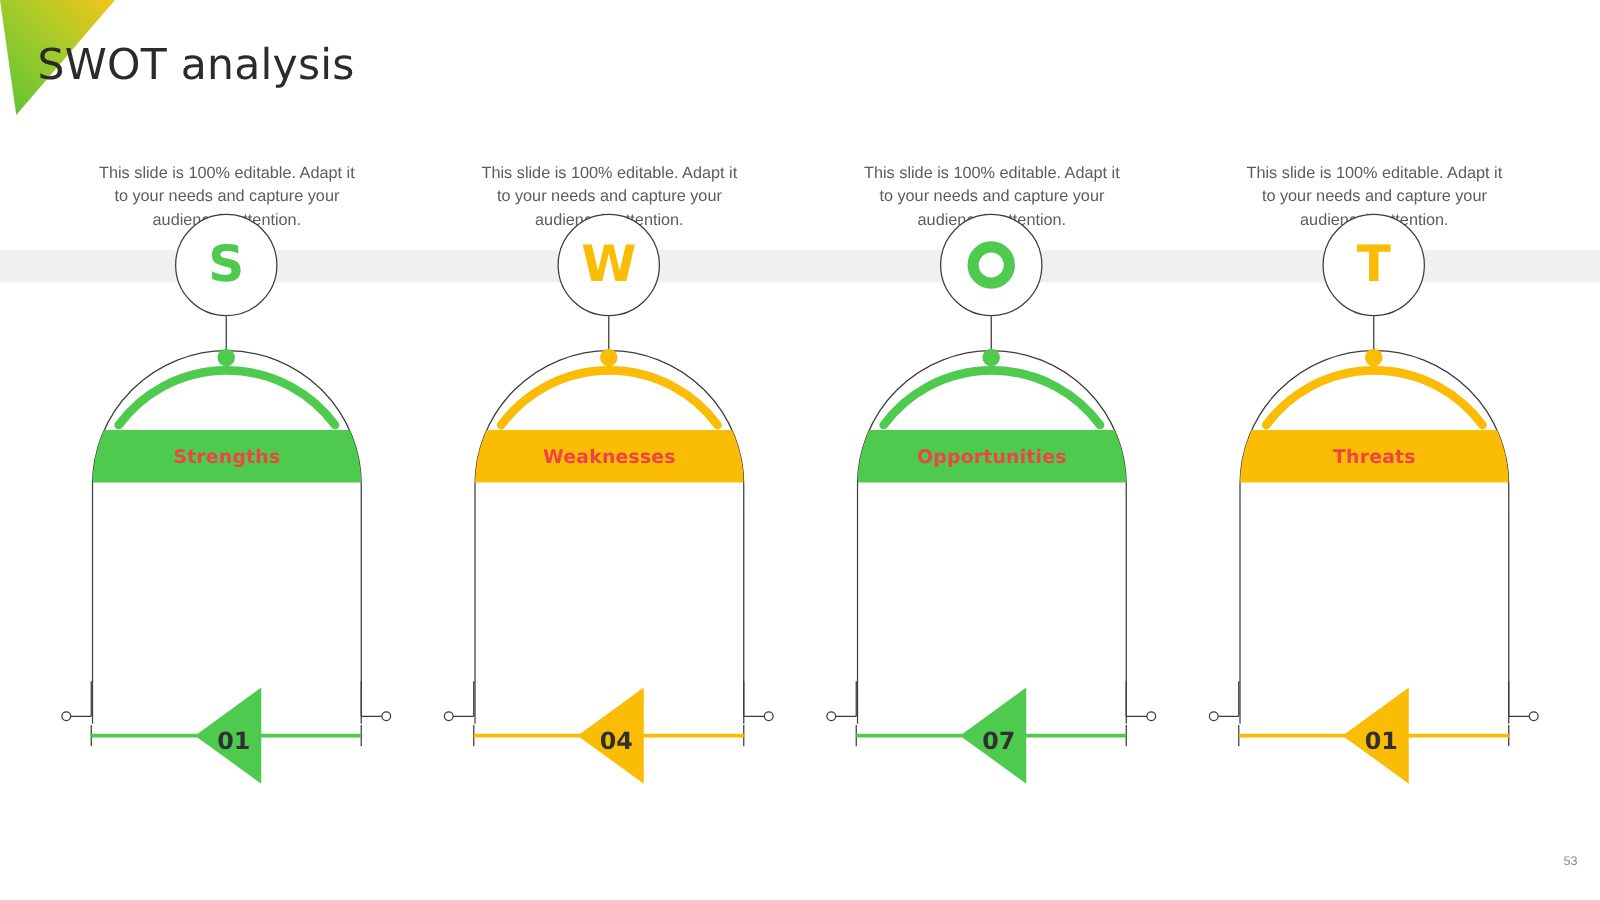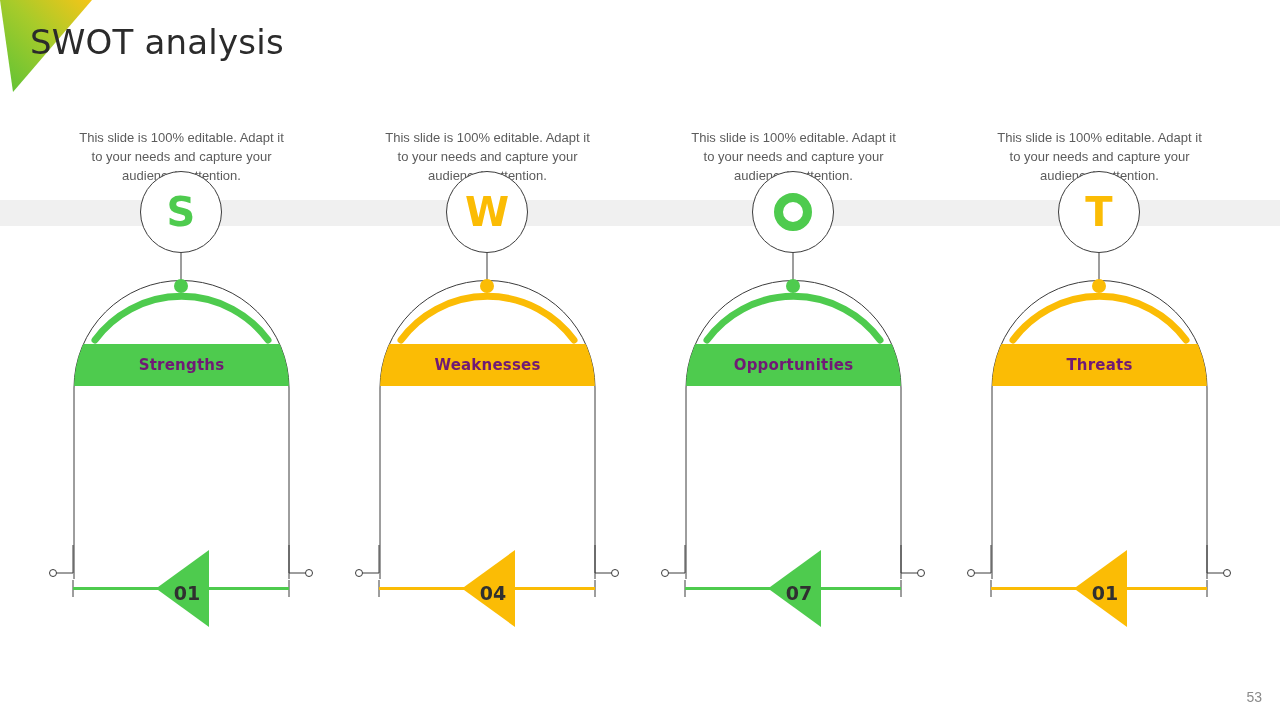--- a/index.html
+++ b/index.html
@@ -9,36 +9,36 @@
     font-family:"Liberation Sans", sans-serif;
     overflow:hidden;
   }
   .slide { position:relative; width:1280px; height:720px; background:#fff; }
 
   
   .corner-deco { position:absolute; left:0; top:0; width:110px; height:100px; }
 
   
   .slide-title {
-    position:absolute; left:30px; top:20px;
+    position:absolute; left:30px; top:30px;
     font-size:34px; font-weight:400; color:#2b2b2b;
     letter-spacing:0.2px; line-height:44px;
     font-family:"DejaVu Sans", sans-serif;
   }
 
   
   .gray-band {
     position:absolute; left:0; top:200px; width:1280px; height:26px;
     background:#f0f0f0;
   }
 
   
   .page-number {
-    position:absolute; right:18px; bottom:15px;
-    font-size:14px; color:#8a8a8a;text-align:center;
+    position:absolute; right:18px; bottom:25px;
+    font-size:10px; color:#8a8a8a;text-align:center;
   }
 
   
   .columns { position:absolute; left:0; top:0; width:1280px; height:720px; }
   .col { position:absolute; top:0; width:306px; height:720px; }
   .col[data-i="0"] { left:28px; }
   .col[data-i="1"] { left:334px; }
   .col[data-i="2"] { left:640px; }
   .col[data-i="3"] { left:946px; }
 
@@ -76,21 +76,21 @@
   
   .band-clip {
     position:absolute; left:45px; top:280px; width:217px; height:300px;
     z-index:3; pointer-events:none;
   }
   .head-band {
     position:absolute; left:0; top:0; width:217px; height:42px;
     display:flex; align-items:center; justify-content:center;
   }
   .head-band-label {
-    font-size:15px; font-weight:700; color:#701a75;
+    font-size:15px; font-weight:700; color:#ef4444;
     font-family:"DejaVu Sans", sans-serif; letter-spacing:0.2px;
   }
 
   
   .body-text {
     position:absolute; left:45px; top:128px; width:217px;
     text-align:center; font-size:13px; line-height:19px; color:#5c5c5c;
     z-index:5;
   }
 

